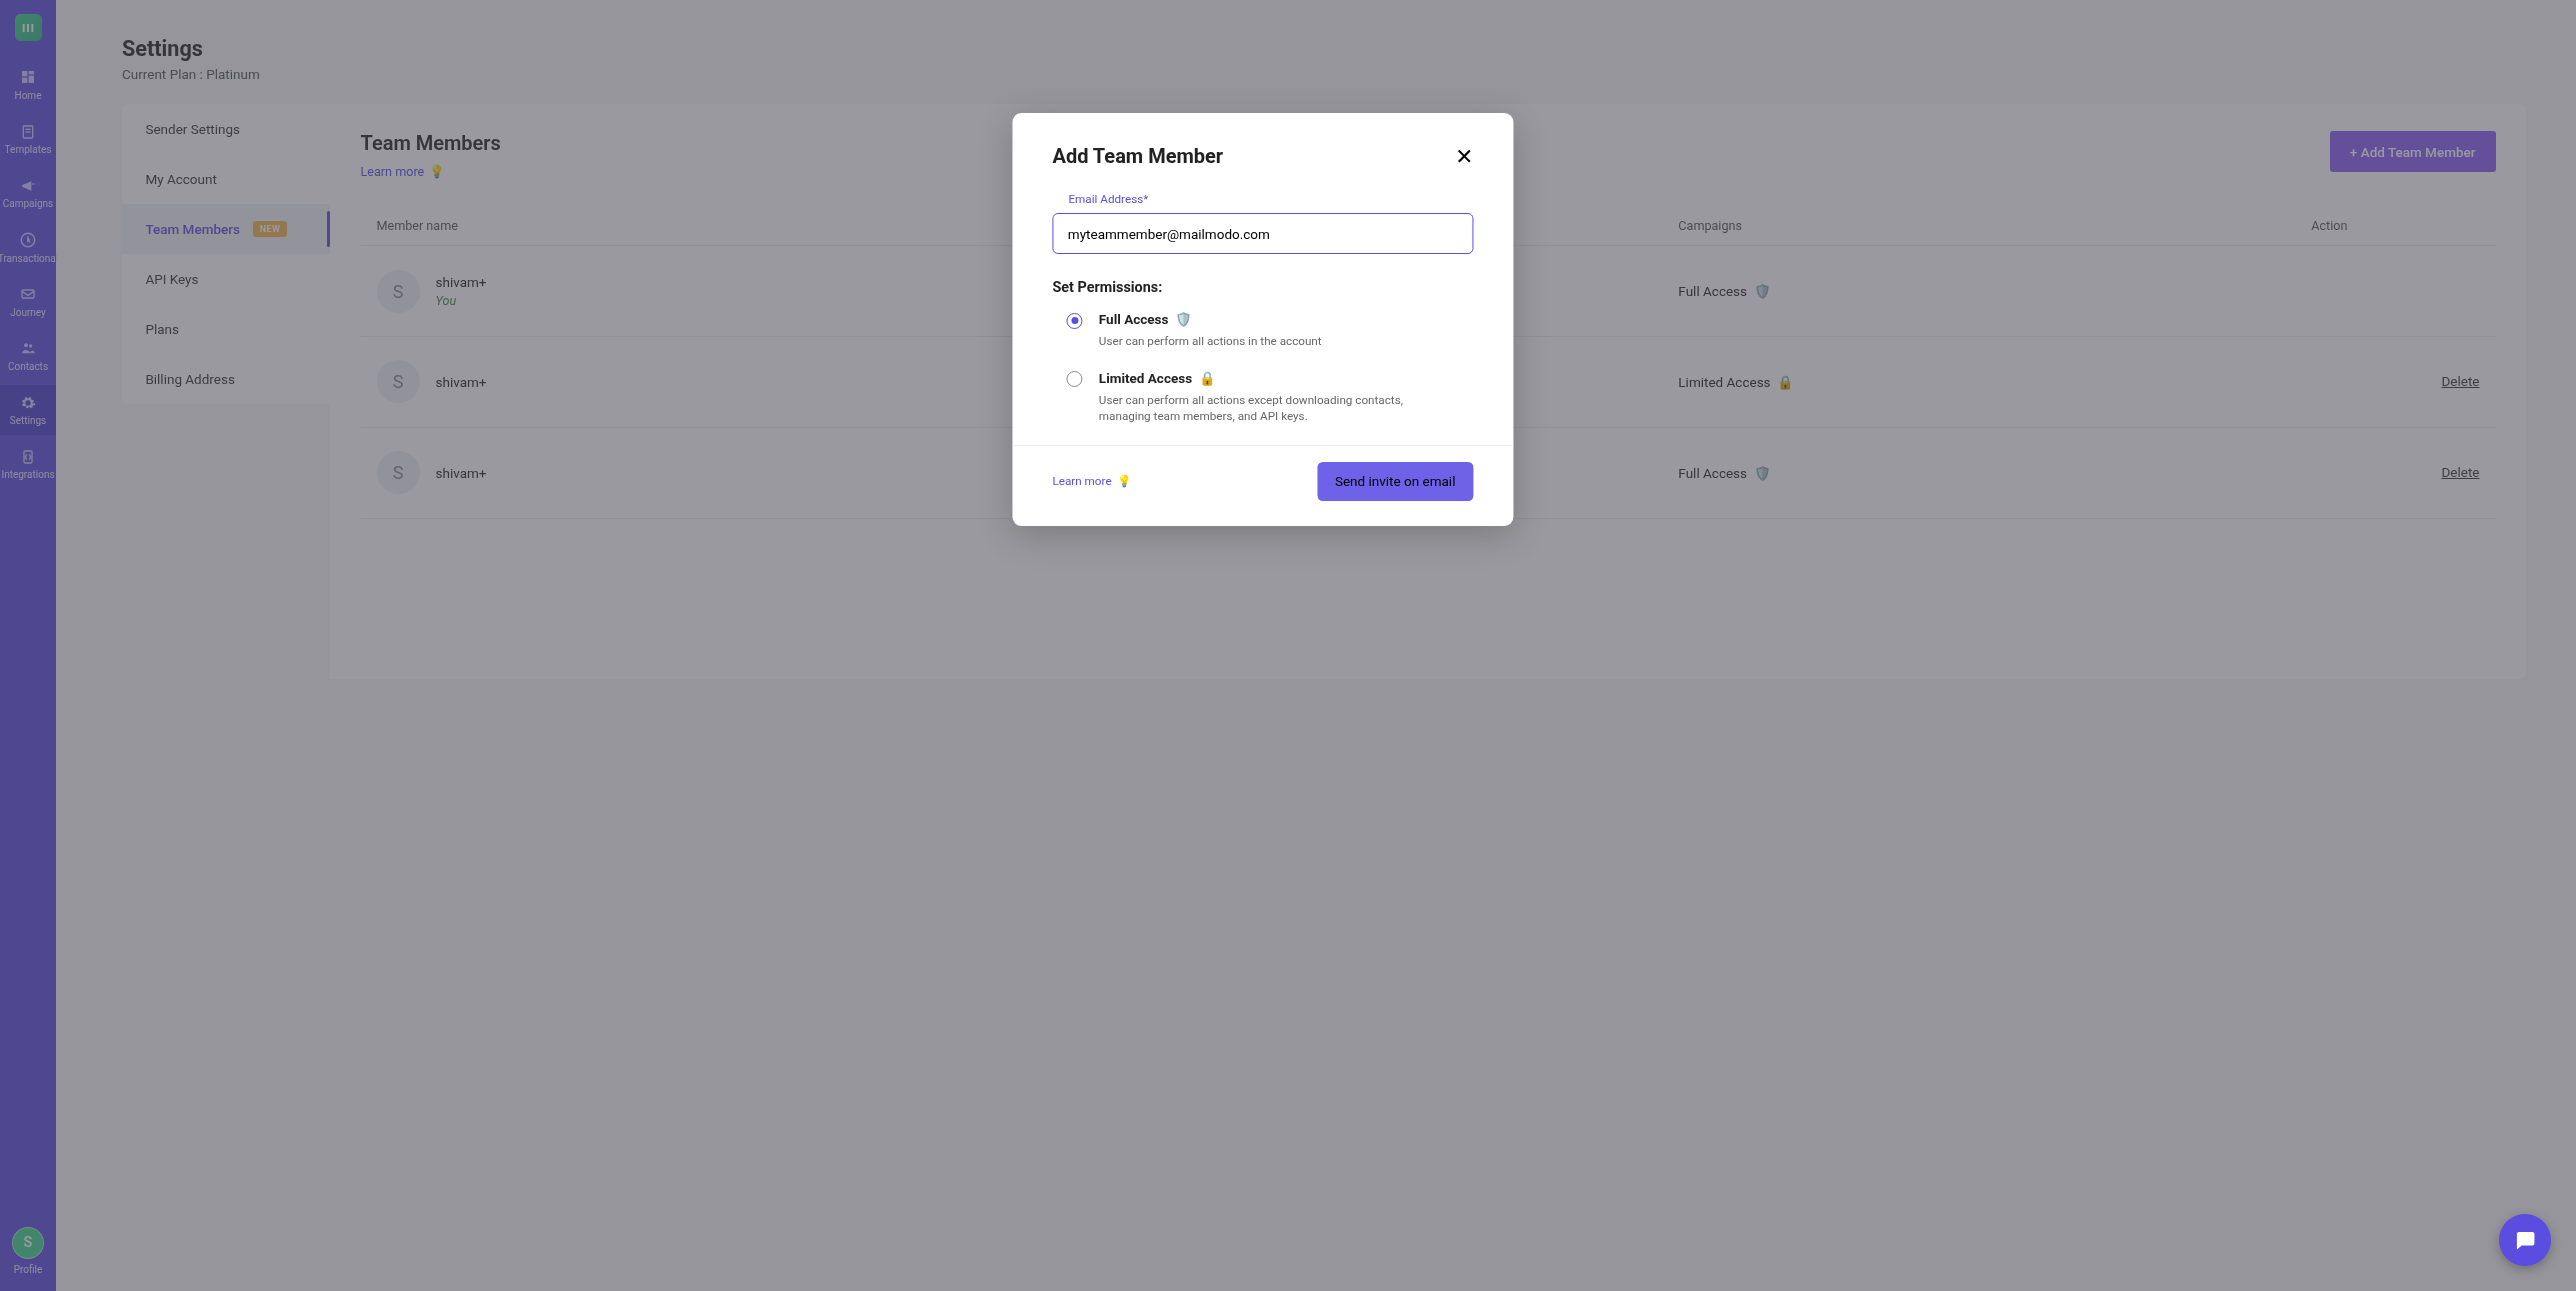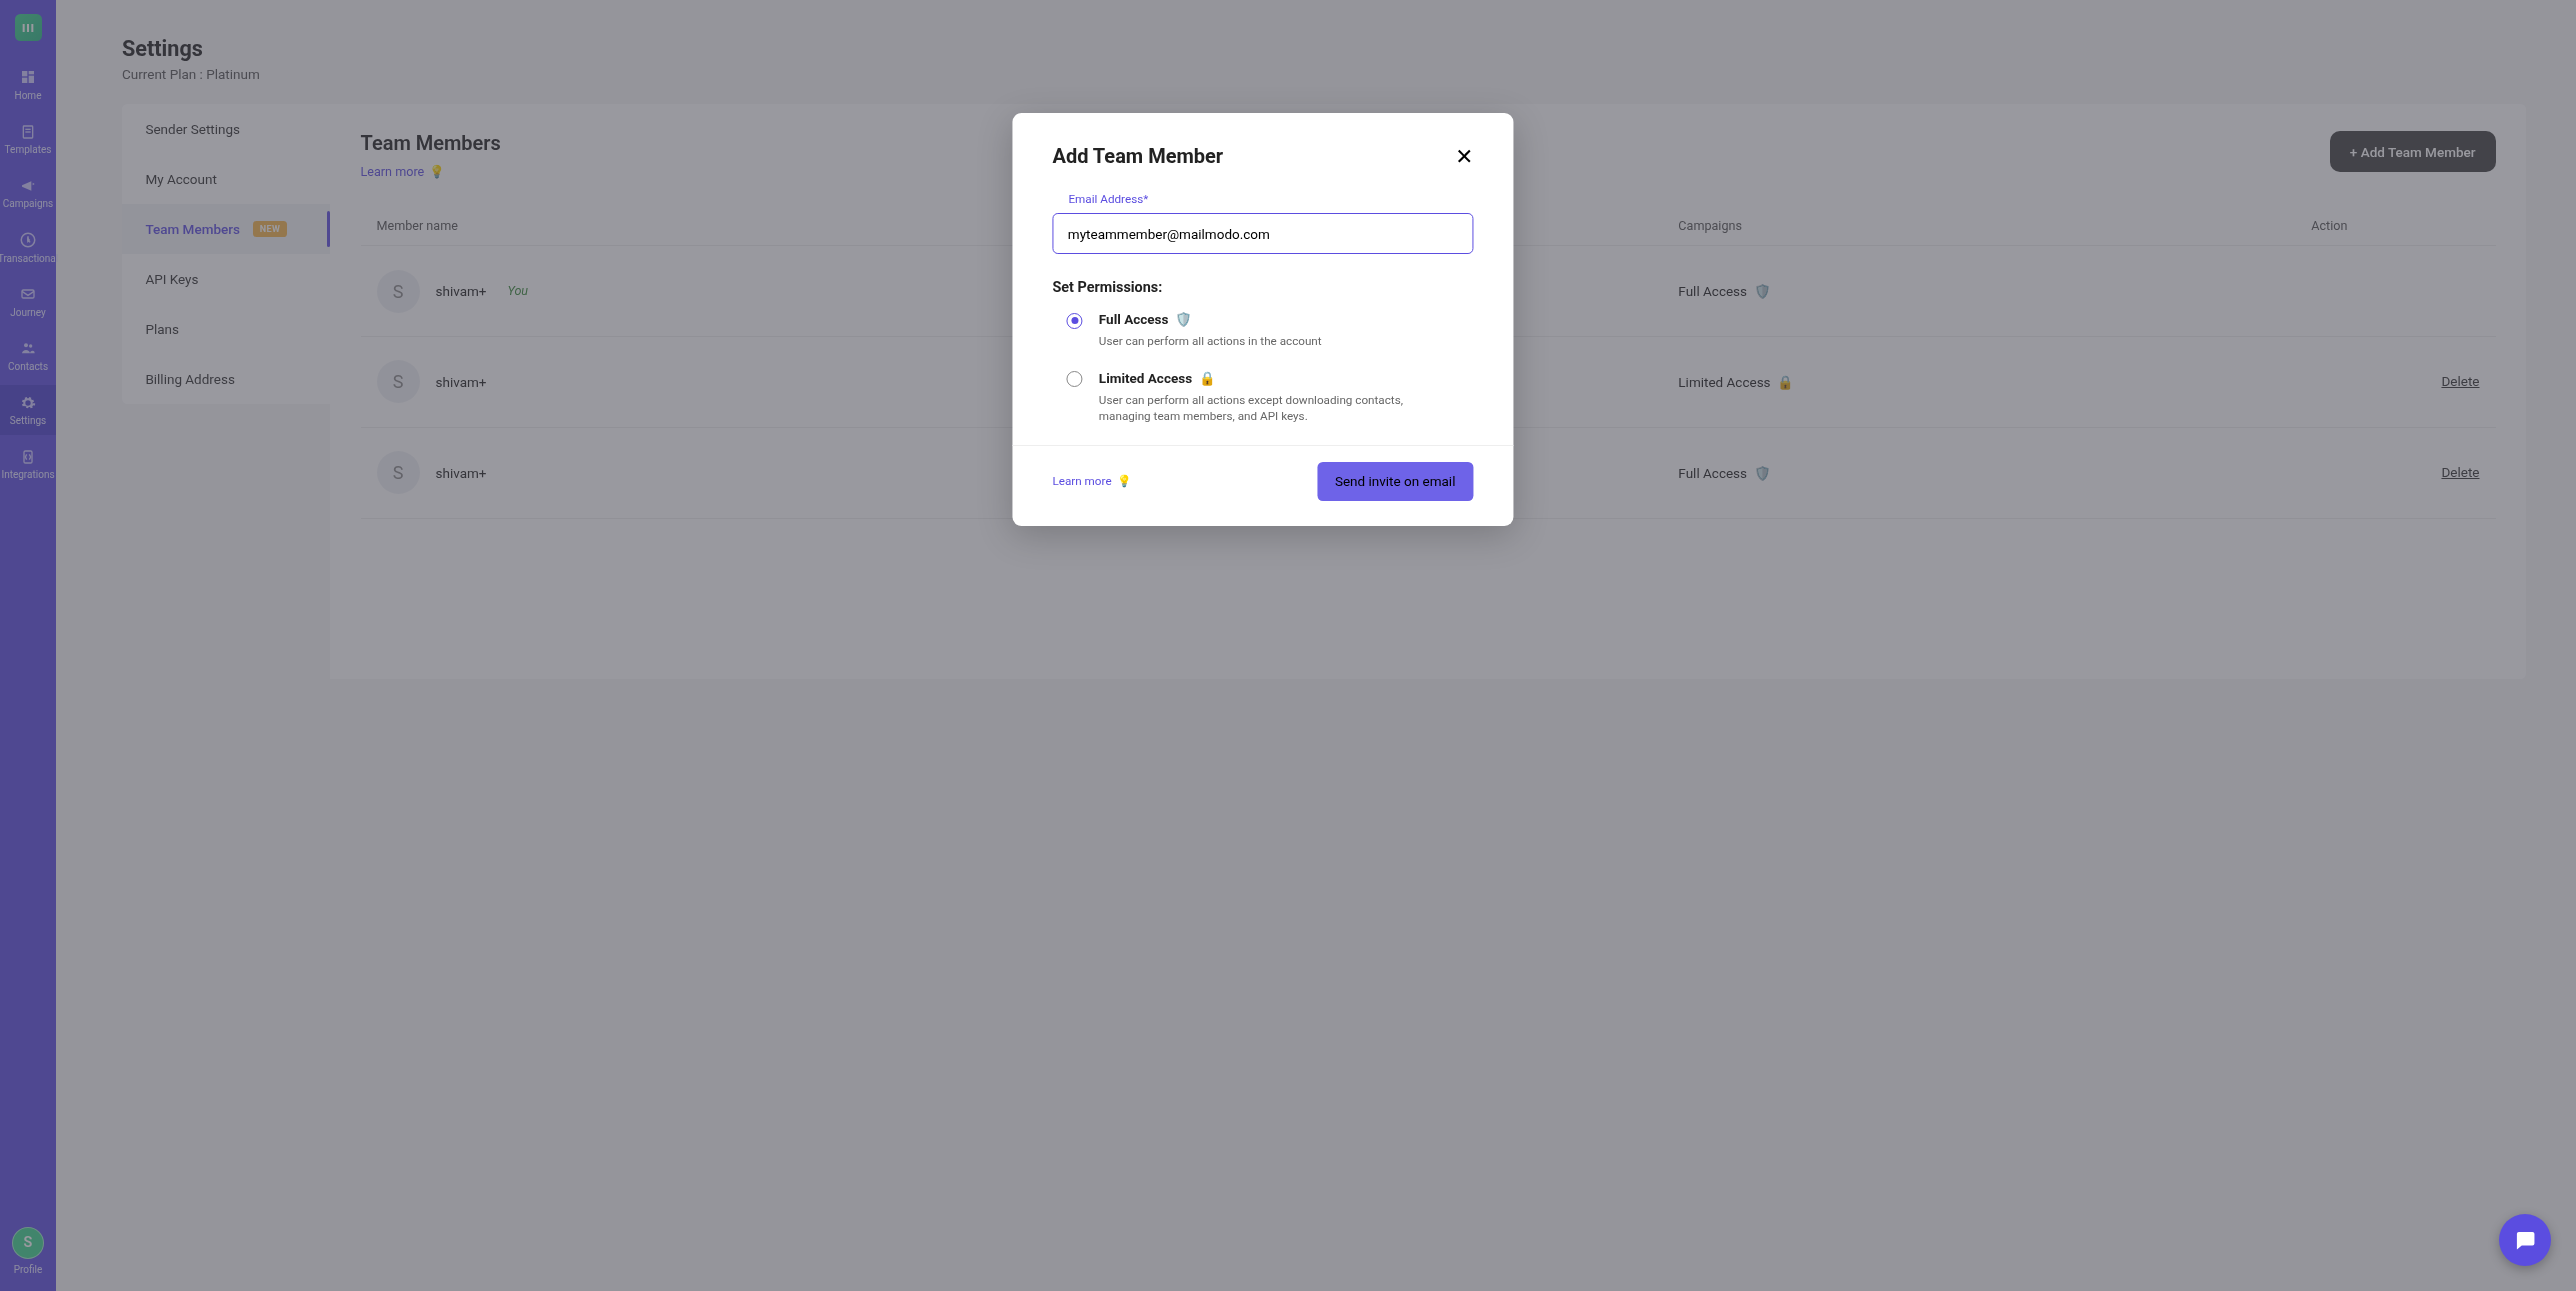--- a/index.html
+++ b/index.html
@@ -36,28 +36,28 @@
 .settings-nav{width:208px;background:#fff;border-radius:5.4px 0 0 5.4px;}
 .settings-nav .s-item{padding:17px 23.4px;font-size:13.5px;color:#333;cursor:pointer;position:relative;display:flex;align-items:center;gap:12.6px;}
 .settings-nav .s-item.active{background:#f1f3f6;color:#5b4de0;font-weight:500;}
 .settings-nav .s-item.active::after{content:"";position:absolute;right:0;top:7.2px;bottom:7.2px;width:2.7px;background:#5b4de0;border-radius:1.8px;}
 .new-badge{background:#f3b44b;color:#fff;font-size:9px;font-weight:700;letter-spacing:0.4px;padding:2.7px 7.2px;border-radius:3.6px;}
 
 .panel{flex:1;background:#fff;border-radius:0 5.4px 5.4px 0;padding:27px 30.5px 0;min-height:575px;}
 .panel-head{display:flex;justify-content:space-between;align-items:flex-start;}
 .panel-title{font-size:20px;font-weight:600;}
 .learn{margin-top:9px;font-size:12.6px;color:#5b4de0;display:inline-flex;align-items:center;gap:5.4px;cursor:pointer;}
-.btn-primary{background:#404040;color:#fff;border:none;border-radius:10px;padding:12.6px 20px;font-size:13.5px;font-weight:500;cursor:pointer;}
+.btn-primary{background:#8b5cf6;color:#fff;border:none;border-radius:3px;padding:12.6px 20px;font-size:13.5px;font-weight:500;cursor:pointer;}
 
 .table{margin-top:25px;width:100%;}
 .thead{display:grid;grid-template-columns: 1.3fr 1.3fr 1fr .6fr;padding:12.6px 16px;color:#555;font-size:12.6px;border-bottom:0.9px solid #eee;}
 .trow{display:grid;grid-template-columns: 1.3fr 1.3fr 1fr .6fr;padding:23.4px 16px;border-bottom:0.9px solid #eee;align-items:center;}
 .member{display:flex;align-items:center;gap:16px;}
 .mavatar{width:43px;height:43px;border-radius:50%;background:#eef0f4;color:#888;display:flex;align-items:center;justify-content:center;font-size:18px;}
-.mname{font-size:13.5px;display:flex;flex-direction:row;gap:21px;text-align:right;}
+.mname{font-size:13.5px;display:flex;flex-direction:column;gap:3px;}
 .you{color:#3d8b3d;font-style:italic;font-size:12.6px;}
 .perm{font-size:13.5px;display:inline-flex;align-items:center;gap:7.2px;}
 .action-link{color:#333;text-decoration:underline;font-size:13.5px;cursor:pointer;}
 .ic-shield{color:#c44;}
 .ic-lock{color:#caa14a;}
 
 
 .overlay{position:absolute;inset:0;background:rgba(70,70,80,.55);z-index:10;}
 .modal{position:absolute;top:113px;left:50%;transform:translateX(-55%);width:501px;background:#fff;border-radius:9px;box-shadow:0 9px 36px rgba(0,0,0,.2);z-index:11;padding:30.5px 40px 25px;}
 .modal-head{display:flex;justify-content:space-between;align-items:center;}

